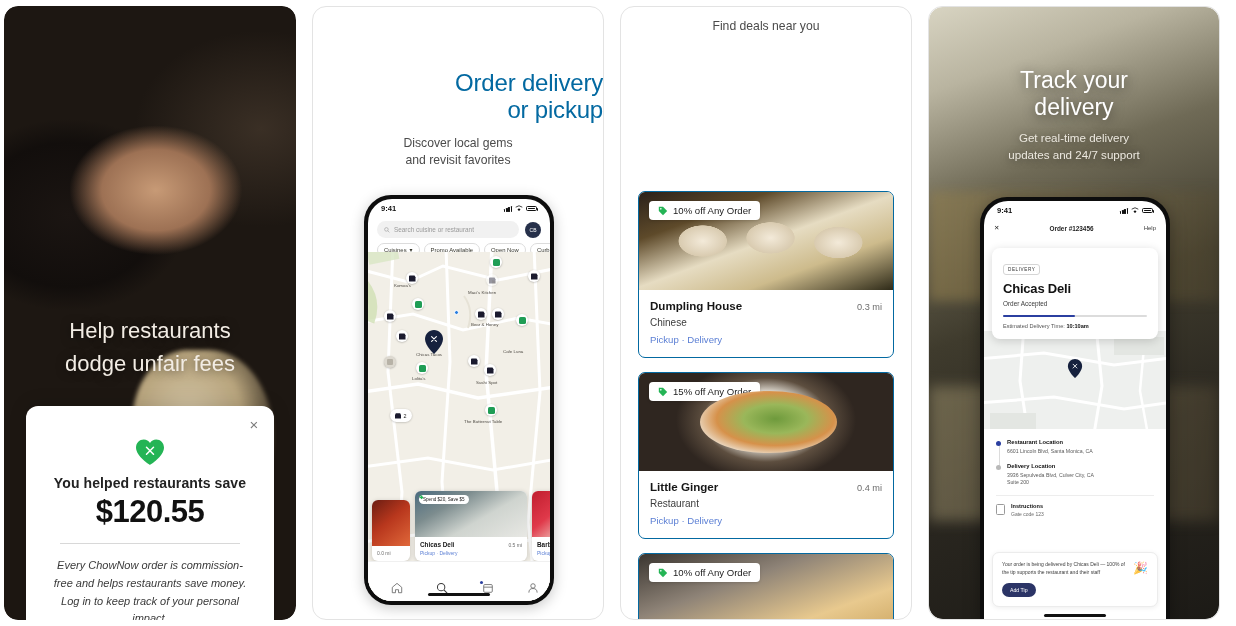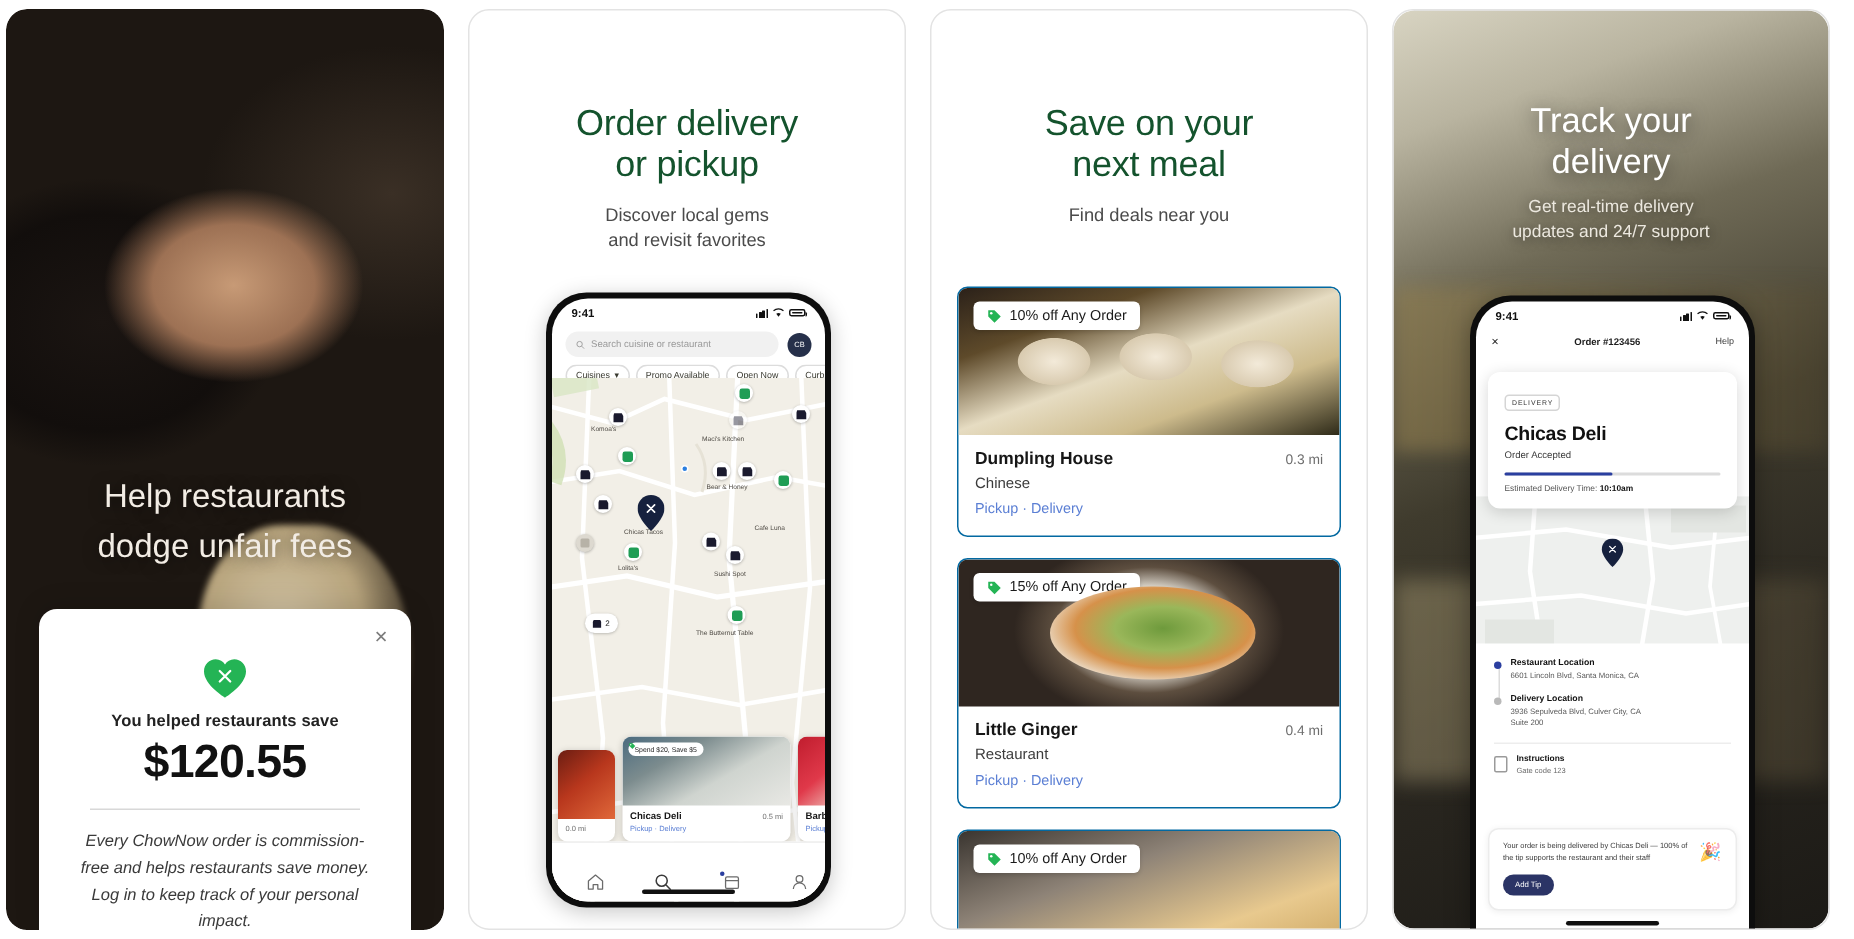--- a/index.html
+++ b/index.html
@@ -85,42 +85,42 @@
     color: #7c7c7c; font-size: 15px; line-height: 13px;
     cursor: pointer;
   }
   .heart {
     width: 30px; height: 28px;
     margin: 16px auto 9px;
     position: relative;
   }
   .heart svg { display:block; }
   .p1-card-label {
-    font-size: 11px; color: #222; font-weight: 600; letter-spacing: .1px;
+    font-size: 14px; color: #222; font-weight: 600; letter-spacing: .1px;
   }
   .p1-amount {
     font-size: 31px; font-weight: 700; color: #111;
     margin-top: 3px; letter-spacing: -.5px;
   }
   .p1-rule {
     height: 1px; background: #d8d8d8;
     margin: 13px 16px 13px;
   }
   .p1-body {
     font-size: 11px; color: #3a3a3a; line-height: 1.62;
     padding: 0 6px;
     font-style: italic;
   }
 
   
   .pan-title {
-    text-align: center;
+    text-align: right;
     font-size: 24px;
     font-weight: 500;
-    color: #14532d;
+    color: #0369a1;
     line-height: 1.14;
     letter-spacing: -.2px;
     padding-top: 62px;
   }
   .pan-sub {
     text-align: center;
     font-size: 12.2px;
     color: #4b4b4b;
     line-height: 1.42;
     margin-top: 11px;
@@ -601,21 +601,20 @@
                 </svg>
             </span>
             <span class="homebar"></span>
           </div>
         </div>
       </div>
     </div>
   </div>
 
   <div class="panel p3">
-    <div class="pan-title">Save on your<br>next meal</div>
     <div class="pan-sub">Find deals near you</div>
 
     <div class="deals">
 
       <div class="dealcard">
         <div class="dthumb a">
           <span class="dbadge">
             <svg width="10" height="10" viewBox="0 0 12 12">
                 <path d="M1 1h5L11 6l-5 5L1 6z" fill="#24b455"></path>
                 <circle cx="3.4" cy="3.4" r="1" fill="#fff"></circle>

